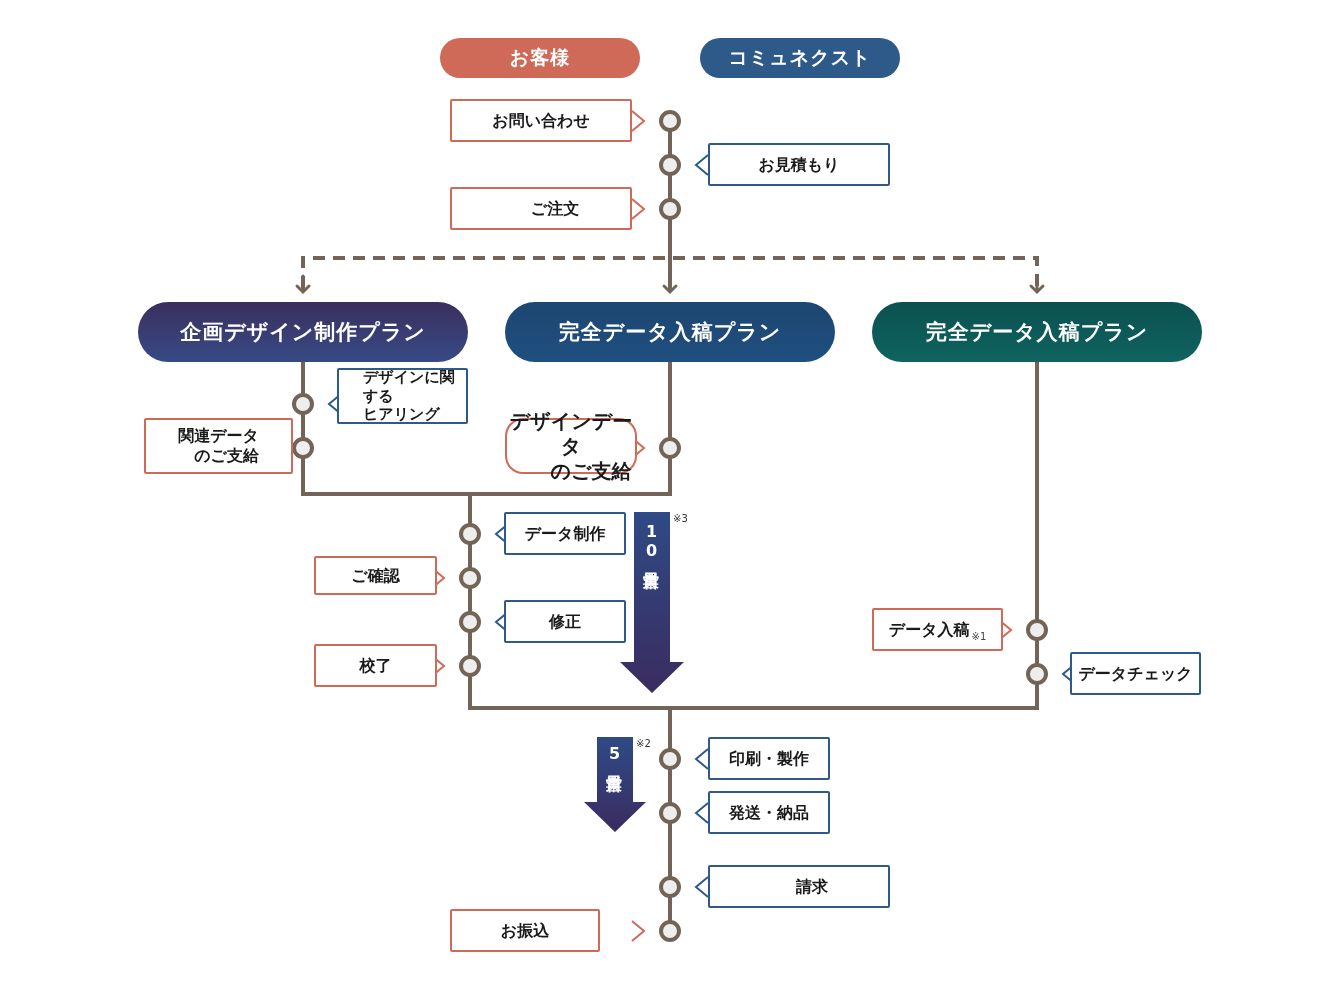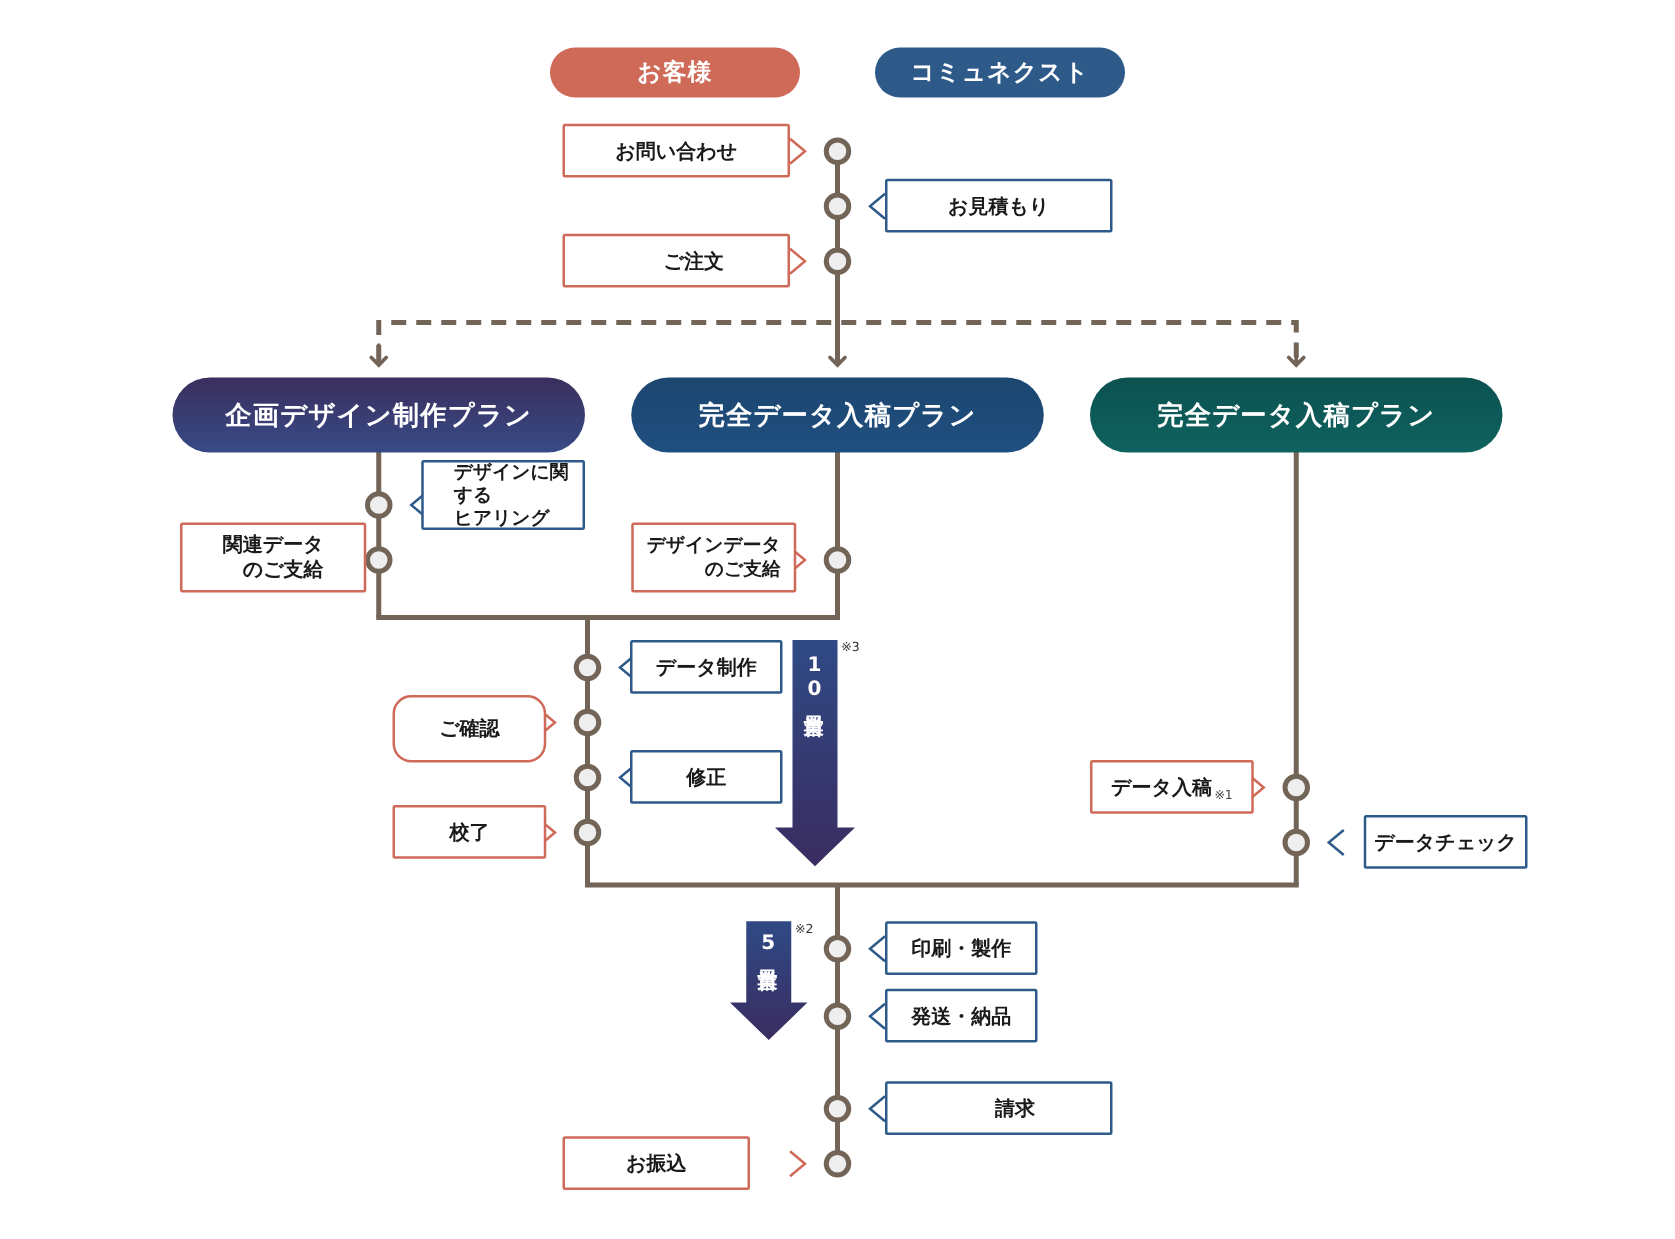--- a/index.html
+++ b/index.html
@@ -106,35 +106,35 @@
 
 <div class="pill plan" style="left:138px;top:302px;width:330px;background:linear-gradient(#3b2f5e,#374a86);">企画デザイン制作プラン</div>
 <div class="pill plan" style="left:505px;top:302px;width:330px;background:linear-gradient(#1d4670,#1f4f80);">完全データ入稿プラン</div>
 <div class="pill plan" style="left:872px;top:302px;width:330px;background:linear-gradient(#0b5150,#0f6360);">完全データ入稿プラン</div>
 
 <div class="box comp" style="left:337px;top:368px;width:131px;height:56px;font-size:15px;text-align:left;justify-content:flex-start;padding-left:24px;">デザインに関する
 ヒアリング</div>
 <div class="box cust" style="left:144px;top:418px;width:149px;height:56px;text-align:left;">関連データ
 　のご支給</div>
 
-<div class="box cust" style="left:505px;top:418px;width:132px;height:56px;text-align:right;font-size:15px;">デザインデータ
+<div class="box cust" style="left:505px;top:418px;width:132px;height:56px;text-align:center;font-size:20px;border-radius:18px;">デザインデータ
 　　のご支給</div>
 
 <div class="box comp" style="left:504px;top:512px;width:122px;height:43px;">データ制作</div>
-<div class="box cust" style="left:314px;top:556px;width:123px;height:54px;border-radius:15px;">ご確認</div>
+<div class="box cust" style="left:314px;top:556px;width:123px;height:39px;">ご確認</div>
 <div class="box comp" style="left:504px;top:600px;width:122px;height:43px;">修正</div>
 <div class="box cust" style="left:314px;top:644px;width:123px;height:43px;">校了</div>
 
 <div class="arrow-label" style="left:643px;top:522px;">10営業日</div>
 <div class="note" style="left:673px;top:513px;">※3</div>
 
 <div class="box cust" style="left:872px;top:608px;width:131px;height:43px;">
   <span>データ入稿</span><span class="sup">※1</span>
 </div>
-<div class="box comp" style="left:1070px;top:652px;width:131px;height:43px;margin-left:21px;">データチェック</div>
+<div class="box comp" style="left:1070px;top:652px;width:131px;height:43px;">データチェック</div>
 
 <div class="box comp" style="left:708px;top:737px;width:122px;height:43px;">印刷・製作</div>
 <div class="box comp" style="left:708px;top:791px;width:122px;height:43px;">発送・納品</div>
 <div class="box comp" style="left:708px;top:865px;width:182px;height:43px;padding-left:26px;">請求</div>
 <div class="box cust" style="left:450px;top:909px;width:150px;height:43px;">お振込</div>
 
 <div class="arrow-label" style="left:606px;top:744px;">5営業日</div>
 <div class="note" style="left:636px;top:738px;">※2</div>
 
 </body></html>

